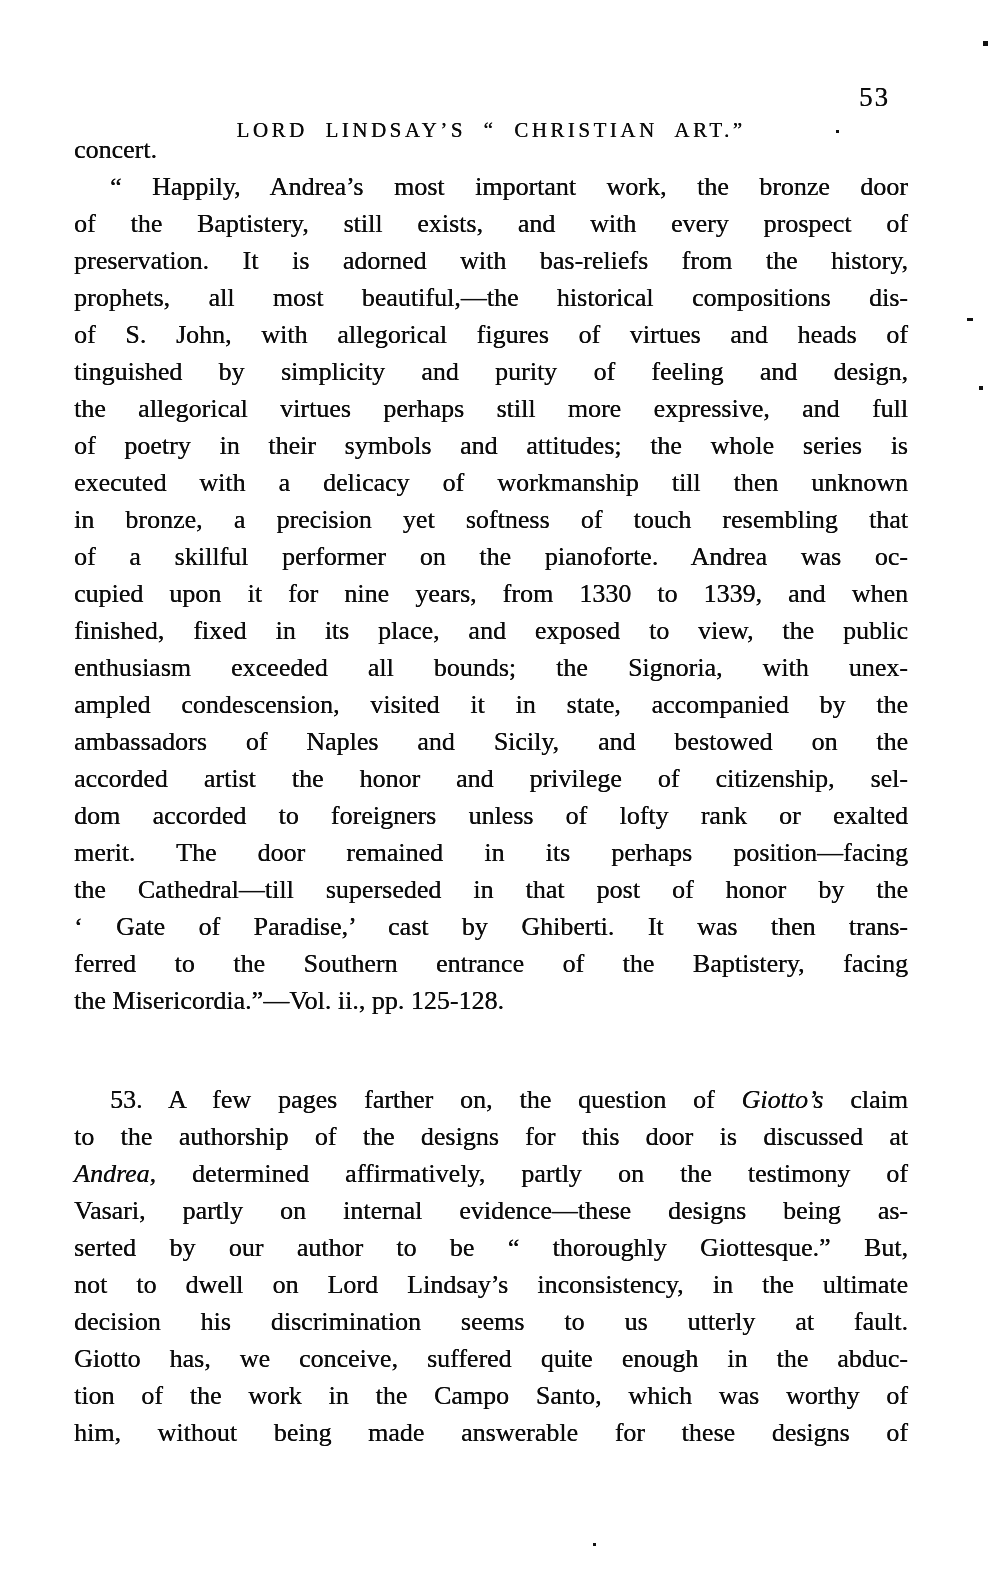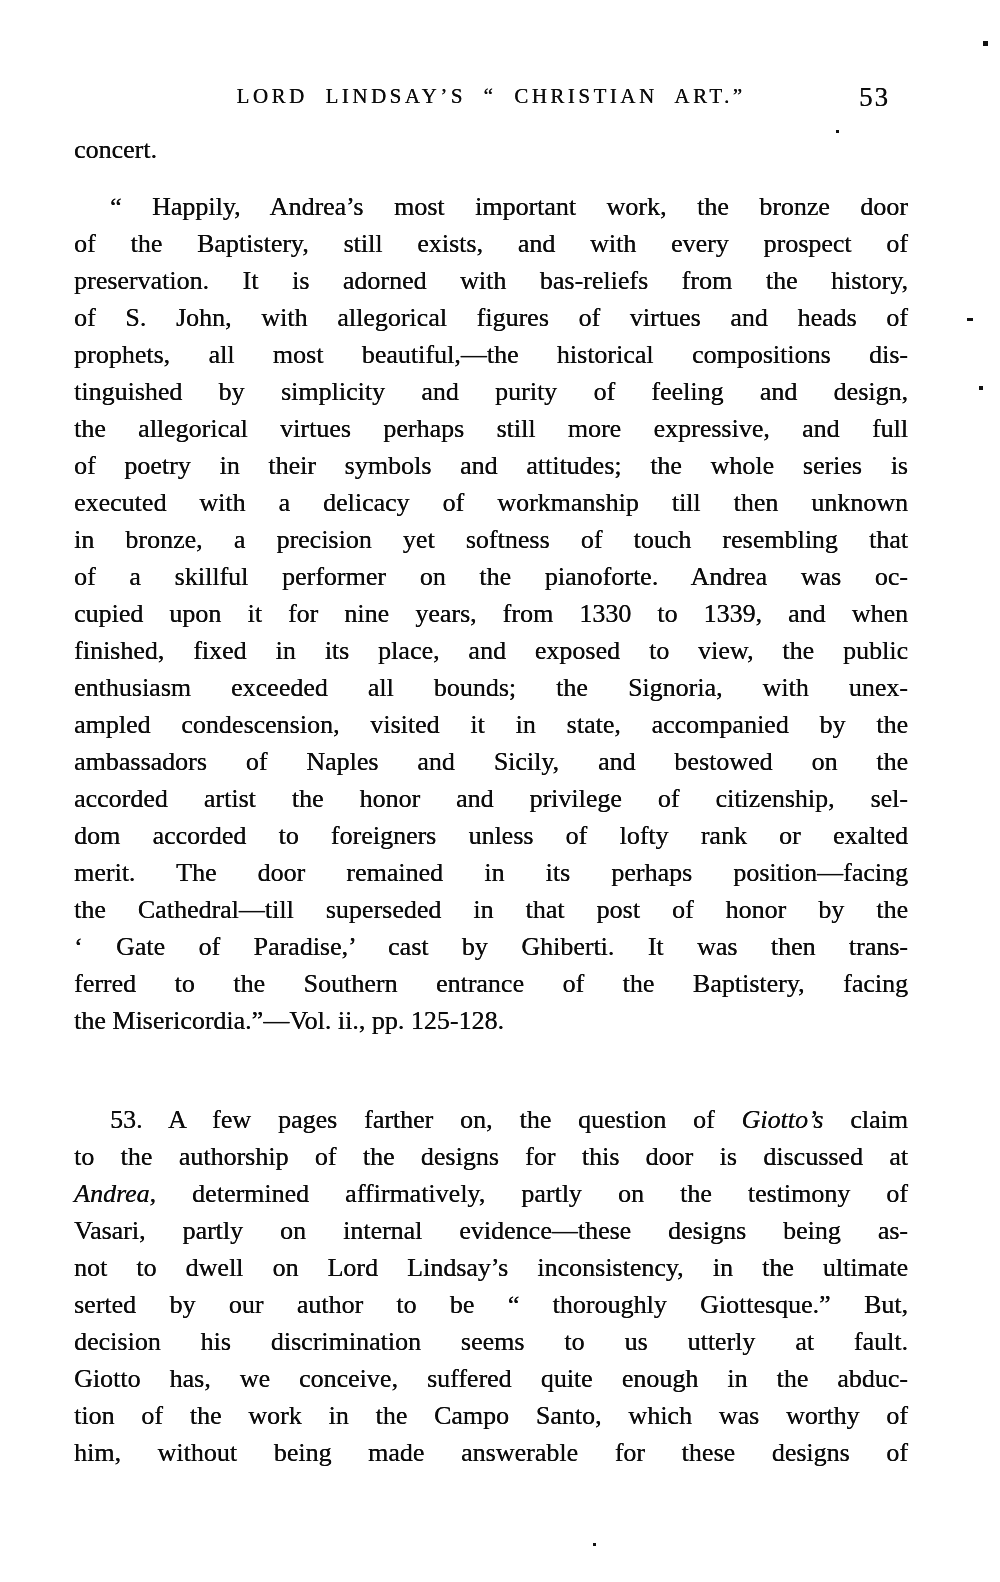--- a/index.html
+++ b/index.html
@@ -20,20 +20,21 @@
     height: 32px;
   }
   .running-header .title {
     display: block;
     text-align: center;
     font-size: 21px;
     letter-spacing: 3.5px;
     word-spacing: 9px;
     white-space: nowrap;
     text-shadow: 0.3px 0 0 #0c0c0c;
+    margin-top: 34px;
   }
   .running-header .folio {
     position: absolute;
     top: -2px;
     right: 18px;
     font-size: 27px;
     letter-spacing: 2px;
     text-shadow: 0.3px 0 0 #0c0c0c;
   }
   .page-text {
@@ -46,21 +47,21 @@
     text-shadow: 0.25px 0 0 #0c0c0c;
   }
   .ln {
     text-align: justify;
     text-align-last: justify;
   }
   .ln.nj {
     text-align: center;
     text-align-last: left;
   }
-  .ln.indent { text-indent: 36px; margin-top: 20px; }
+  .ln.indent { text-indent: 36px; }
   .ln.parabreak { margin-top: 62px; }
   .it { font-style: italic; }
   .speck {
     position: absolute;
     background: #111;
   }
 </style>
 </head>
 <body>
 
@@ -69,22 +70,22 @@
   <div class="running-header">
     <span class="title">LORD LINDSAY’S “ CHRISTIAN ART.”</span>
     <span class="folio">53</span>
   </div>
 
   <div class="page-text">
     <div class="ln nj">concert.</div>
     <div class="ln indent">“ Happily, Andrea’s most important work, the bronze door</div>
     <div class="ln">of the Baptistery, still exists, and with every prospect of</div>
     <div class="ln">preservation.  It is adorned with bas-reliefs from the history,</div>
+    <div class="ln">prophets, all most beautiful,—the historical compositions dis-</div>
     <div class="ln">of S. John, with allegorical figures of virtues and heads of</div>
-    <div class="ln">prophets, all most beautiful,—the historical compositions dis-</div>
     <div class="ln">tinguished by simplicity and purity of feeling and design,</div>
     <div class="ln">the allegorical virtues perhaps still more expressive, and full</div>
     <div class="ln">of poetry in their symbols and attitudes; the whole series is</div>
     <div class="ln">executed with a delicacy of workmanship till then unknown</div>
     <div class="ln">in bronze, a precision yet softness of touch resembling that</div>
     <div class="ln">of a skillful performer on the pianoforte.  Andrea was oc-</div>
     <div class="ln">cupied upon it for nine years, from 1330 to 1339, and when</div>
     <div class="ln">finished, fixed in its place, and exposed to view, the public</div>
     <div class="ln">enthusiasm exceeded all bounds; the Signoria, with unex-</div>
     <div class="ln">ampled condescension, visited it in state, accompanied by the</div>
@@ -97,22 +98,22 @@
     <div class="ln">ferred to the Southern entrance of the Baptistery, facing</div>
     <div class="ln nj">the Misericordia.”—Vol. ii., pp. 125-128.</div>
 
     <div class="ln indent parabreak"><span>53. A few pages farther on, the question of </span><span class="it">Giotto’s</span><span> claim</span></div>
 
     <div class="ln">to the authorship of the designs for this door is discussed at</div>
 
     <div class="ln"><span class="it">Andrea,</span><span> determined affirmatively, partly on the testimony of</span></div>
 
     <div class="ln">Vasari, partly on internal evidence—these designs being as-</div>
+    <div class="ln">serted by our author to be “ thoroughly Giottesque.”  But,</div>
     <div class="ln">not to dwell on Lord Lindsay’s inconsistency, in the ultimate</div>
-    <div class="ln">serted by our author to be “ thoroughly Giottesque.”  But,</div>
     <div class="ln">decision his discrimination seems to us utterly at fault.</div>
     <div class="ln">Giotto has, we conceive, suffered quite enough in the abduc-</div>
     <div class="ln">tion of the work in the Campo Santo, which was worthy of</div>
     <div class="ln">him, without being made answerable for these designs of</div>
   </div>
 
   <div class="speck" style="left:983px; top:41px;  width:5px; height:5px;"></div>
   <div class="speck" style="left:836px; top:130px; width:3px; height:3px;"></div>
   <div class="speck" style="left:967px; top:318px; width:6px; height:3px;"></div>
   <div class="speck" style="left:979px; top:386px; width:4px; height:4px;"></div>

